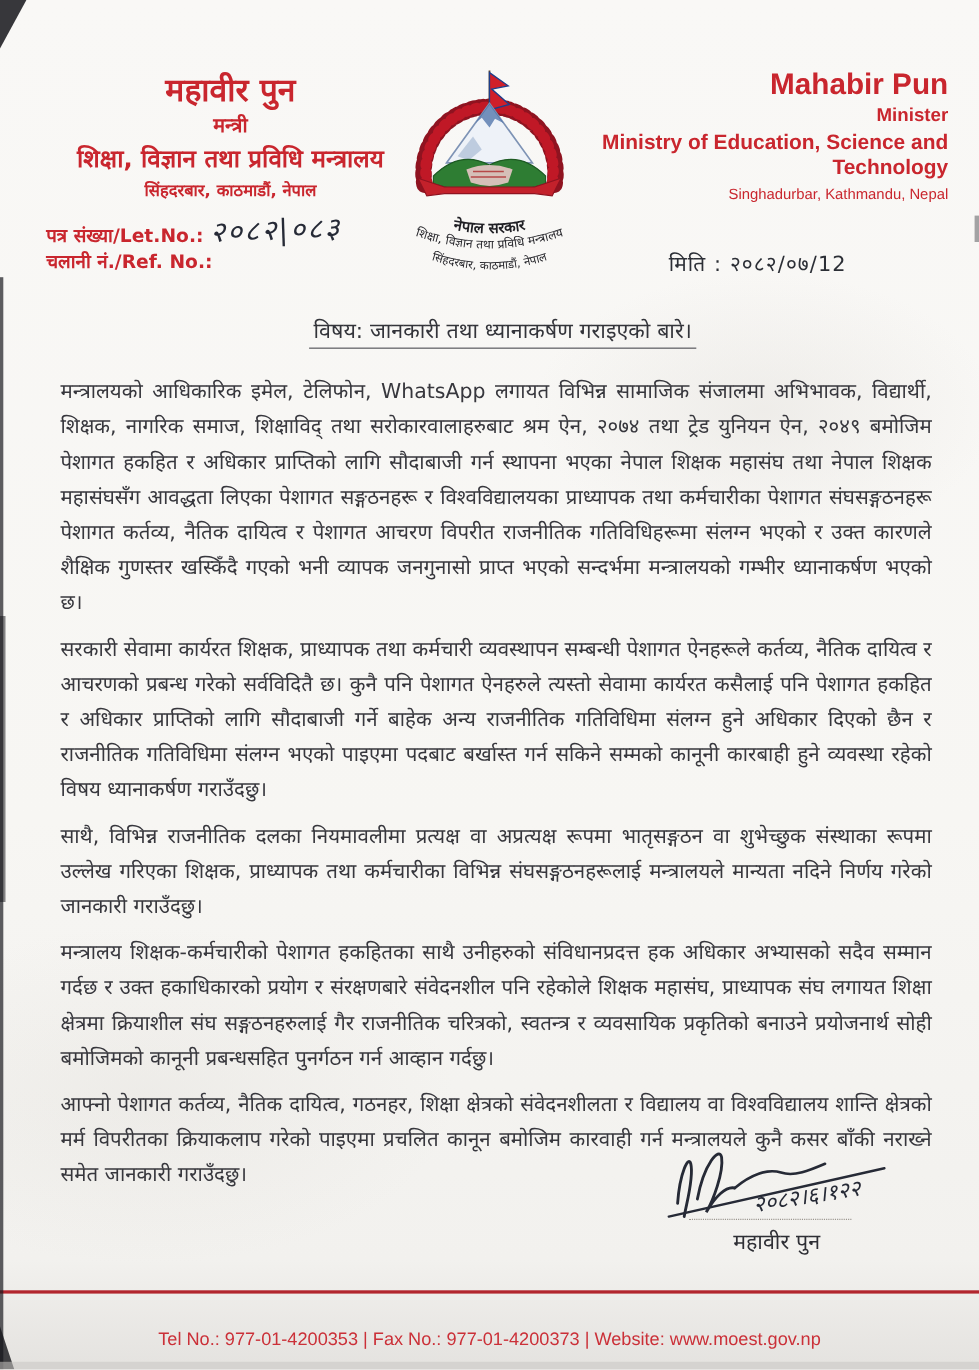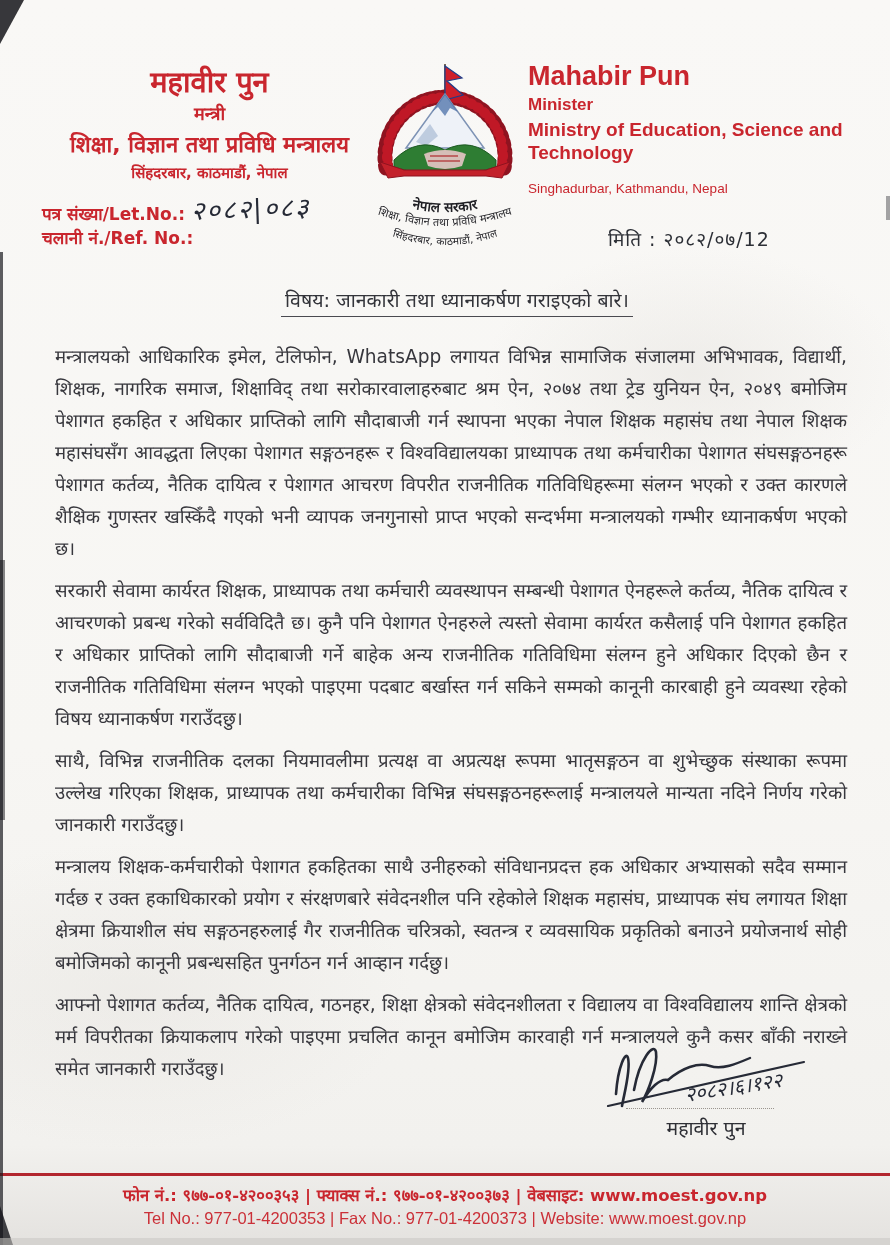--- a/index.html
+++ b/index.html
@@ -10,26 +10,26 @@
       radial-gradient(ellipse 300px 180px at 78% 30%, rgba(210,206,200,.25), transparent 70%),
       radial-gradient(ellipse 400px 220px at 15% 80%, rgba(214,210,204,.22), transparent 70%),
       linear-gradient(180deg,#f9f8f6 0%,#f7f6f3 60%,#f2f1ee 92%,#e4e2df 100%);
   }
   
   .hdr-left{position:absolute;left:52px;top:66px;width:315px;text-align:center;color:#c9262e;}
   .hdr-left .name{font-size:29px;font-weight:bold;line-height:1.15;}
   .hdr-left .title{font-size:18px;font-weight:bold;margin-top:2px;}
   .hdr-left .ministry{font-size:22px;font-weight:bold;margin-top:3px;}
   .hdr-left .addr{font-size:15px;font-weight:bold;margin-top:4px;}
-  .hdr-right{position:absolute;left:528px;top:62px;width:334px;text-align:left;color:#c9262e;
+  .hdr-right{position:absolute;left:528px;top:62px;width:334px;text-align:right;color:#c9262e;
              font-family:"Liberation Sans","DejaVu Sans",sans-serif;}
   .hdr-right .name{font-size:27px;font-weight:bold;line-height:1.1;}
   .hdr-right .title{font-size:17px;font-weight:bold;margin-top:3px;}
   .hdr-right .ministry{font-size:19px;font-weight:bold;margin-top:3px;line-height:1.25;}
-  .hdr-right .addr{font-size:13.5px;margin-top:16px;}
+  .hdr-right .addr{font-size:13.5px;margin-top:4px;}
   .emblem{position:absolute;left:346px;top:50px;width:198px;height:212px;}
   
   .meta{position:absolute;left:42px;top:192px;}
   .meta .row{font-size:17px;font-weight:bold;color:#c9262e;height:34px;white-space:nowrap;}
   .handwrit{display:inline-block;font-size:26px;font-weight:normal;color:#262a36;
             transform:rotate(-2deg) translateY(-2px);letter-spacing:2px;font-style:italic;}
   .dateline{position:absolute;left:608px;top:226px;font-size:19px;color:#2c2f36;white-space:nowrap;letter-spacing:1px;}
   
   .subject-wrap{position:absolute;left:12px;top:286px;width:890px;text-align:center;}
   .subject{display:inline-block;font-size:19.5px;font-weight:500;color:#33343a;
@@ -141,21 +141,20 @@
       <path d="M36,54 C42,22 56,6 58,16 C60,30 50,56 44,66 C52,52 62,42 70,44" fill="none" stroke="#262a36" stroke-width="2.6" stroke-linecap="round"></path>
       <path d="M70,44 C84,32 100,26 112,30 C124,34 138,28 152,22" fill="none" stroke="#262a36" stroke-width="2.4" stroke-linecap="round"></path>
       <path d="M10,70 L206,26" fill="none" stroke="#262a36" stroke-width="2.2" stroke-linecap="round"></path>
       <text x="88" y="66" font-size="20" font-style="italic" fill="#262a36" transform="rotate(-9 88 66)">२०८२।६।१२२</text>
     </svg>
   </div>
   <div class="sig-dots"></div>
   <div class="sig-name">महावीर पुन</div>
 
   <div class="foot-rule"></div>
-  <div class="foot-np">फोन नं.: ९७७-०१-४२००३५३  |  फ्याक्स नं.: ९७७-०१-४२००३७३  |  वेबसाइट: www.moest.gov.np</div>
   <div class="foot-en">Tel No.: 977-01-4200353  |  Fax No.: 977-01-4200373  |  Website: www.moest.gov.np</div>
 
   <svg class="artifacts" width="890" height="1245" viewBox="0 0 890 1245">
     <polygon points="0,0 24,0 0,44" fill="#15151a" opacity=".85"></polygon>
     <rect x="0" y="252" width="3" height="993" fill="#1a1a1f" opacity=".7"></rect>
     <rect x="0" y="560" width="5" height="260" fill="#111116" opacity=".5"></rect>
     <polygon points="0,1245 0,1206 13,1245" fill="#15151a" opacity=".8"></polygon>
     <rect x="886" y="196" width="4" height="24" fill="#3a3a40" opacity=".45"></rect>
     <rect x="0" y="1238" width="890" height="7" fill="#c9c7c3" opacity=".55"></rect>
   </svg>

